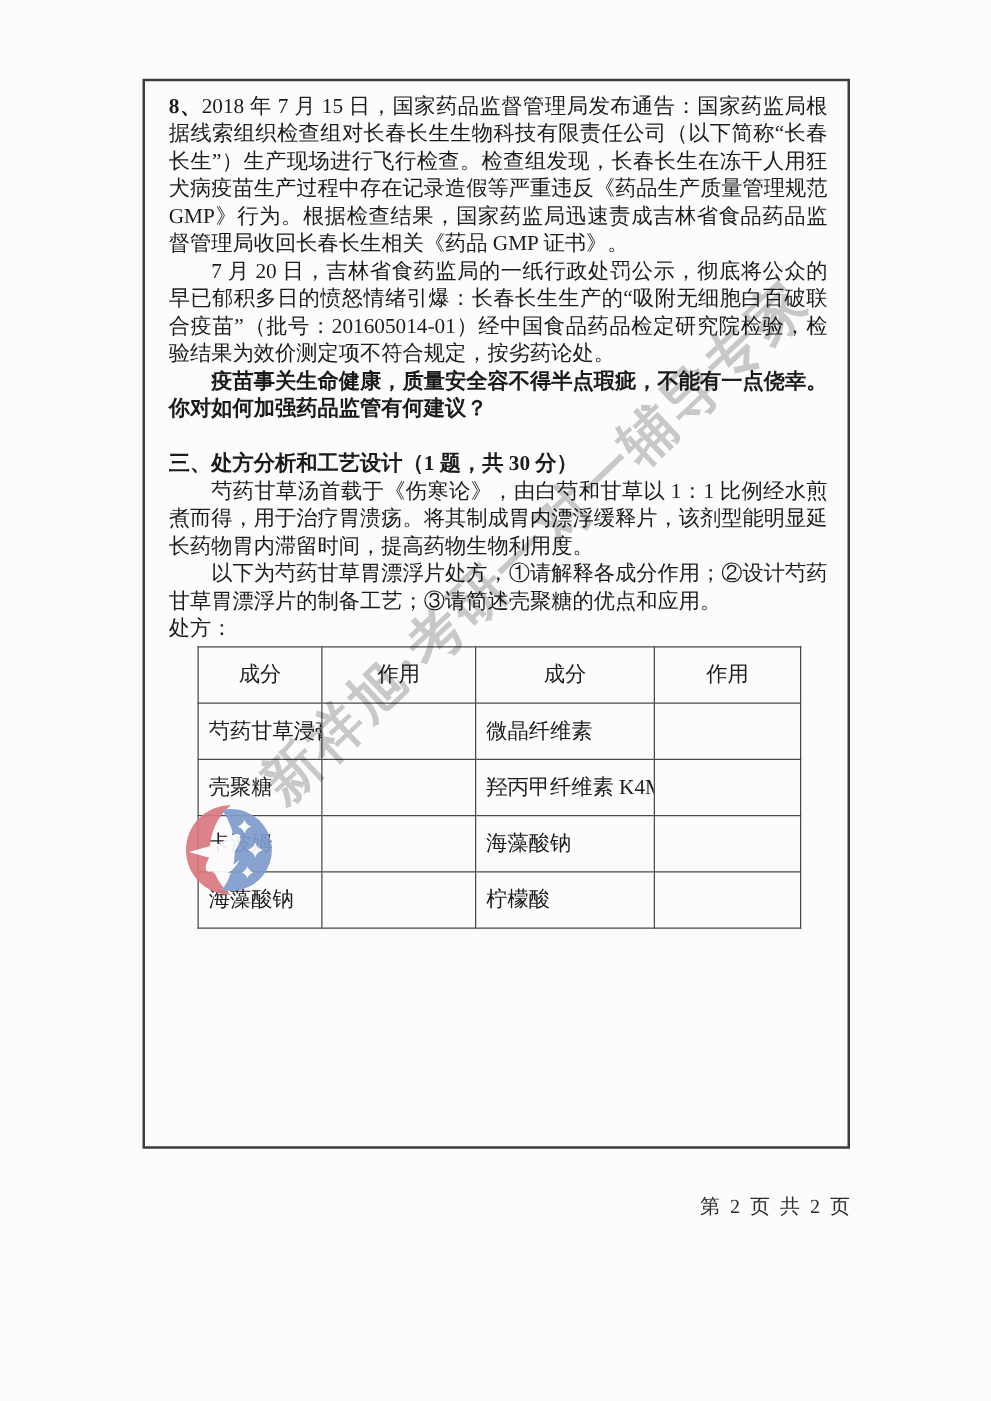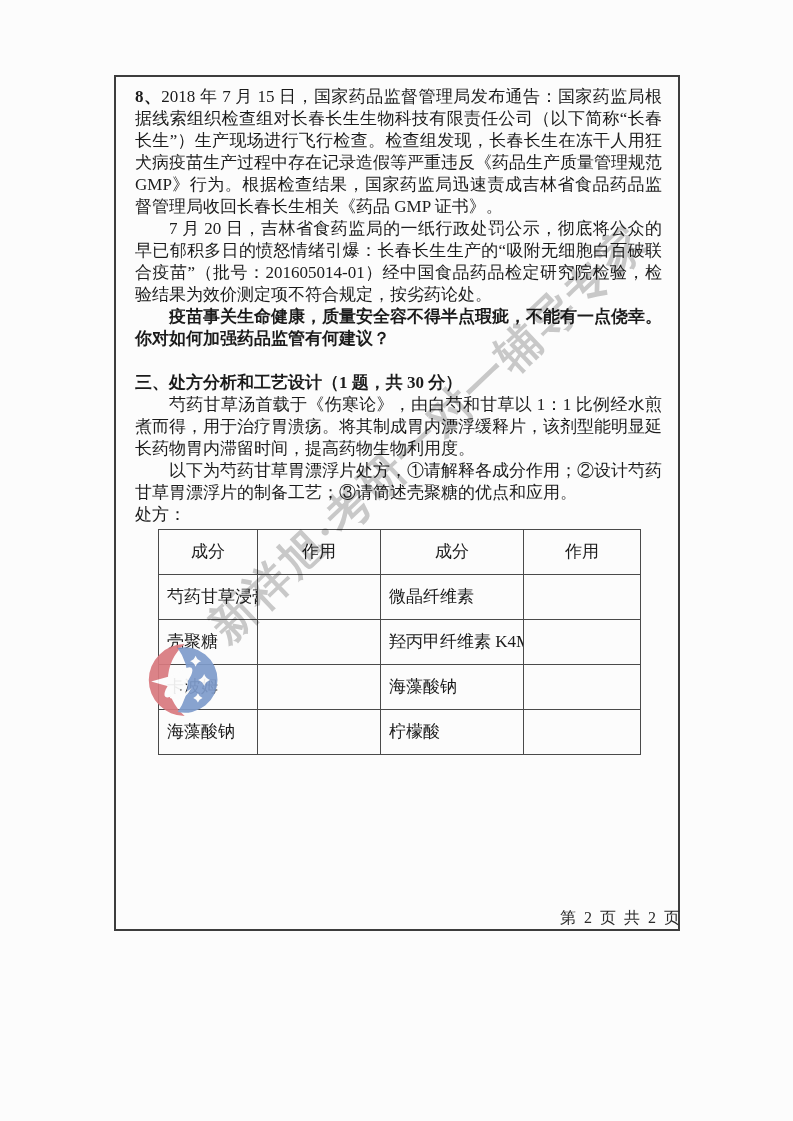--- a/index.html
+++ b/index.html
@@ -13,21 +13,21 @@
     color: #1b1b1b;
   }
   .page {
     position: relative;
     width: 793px;
     height: 1121px;
   }
   .frame {
     position: absolute;
     left: 114px;
-    top: 75px;
+    top: 63px;
     width: 566px;
     height: 856px;
     border: 2px solid #3d3d3d;
     box-sizing: border-box;
     padding: 9px 16px 0 19px;
     font-size: 17px;
     line-height: 22px;
     text-align: justify;
     background: transparent;
   }
@@ -78,21 +78,21 @@
     left: 148px;
     top: 641px;
     width: 78px;
     height: 78px;
     z-index: 2;
     opacity: 0.92;
   }
   .footer {
     position: absolute;
     left: 560px;
-    top: 908px;
+    top: 955px;
     font-size: 16px;
     letter-spacing: 2px;
     color: #2a2a2a;
     font-family: "Liberation Serif", "DejaVu Serif", serif;
   }
 </style>
 </head>
 <body>
 
 <div class="page">

